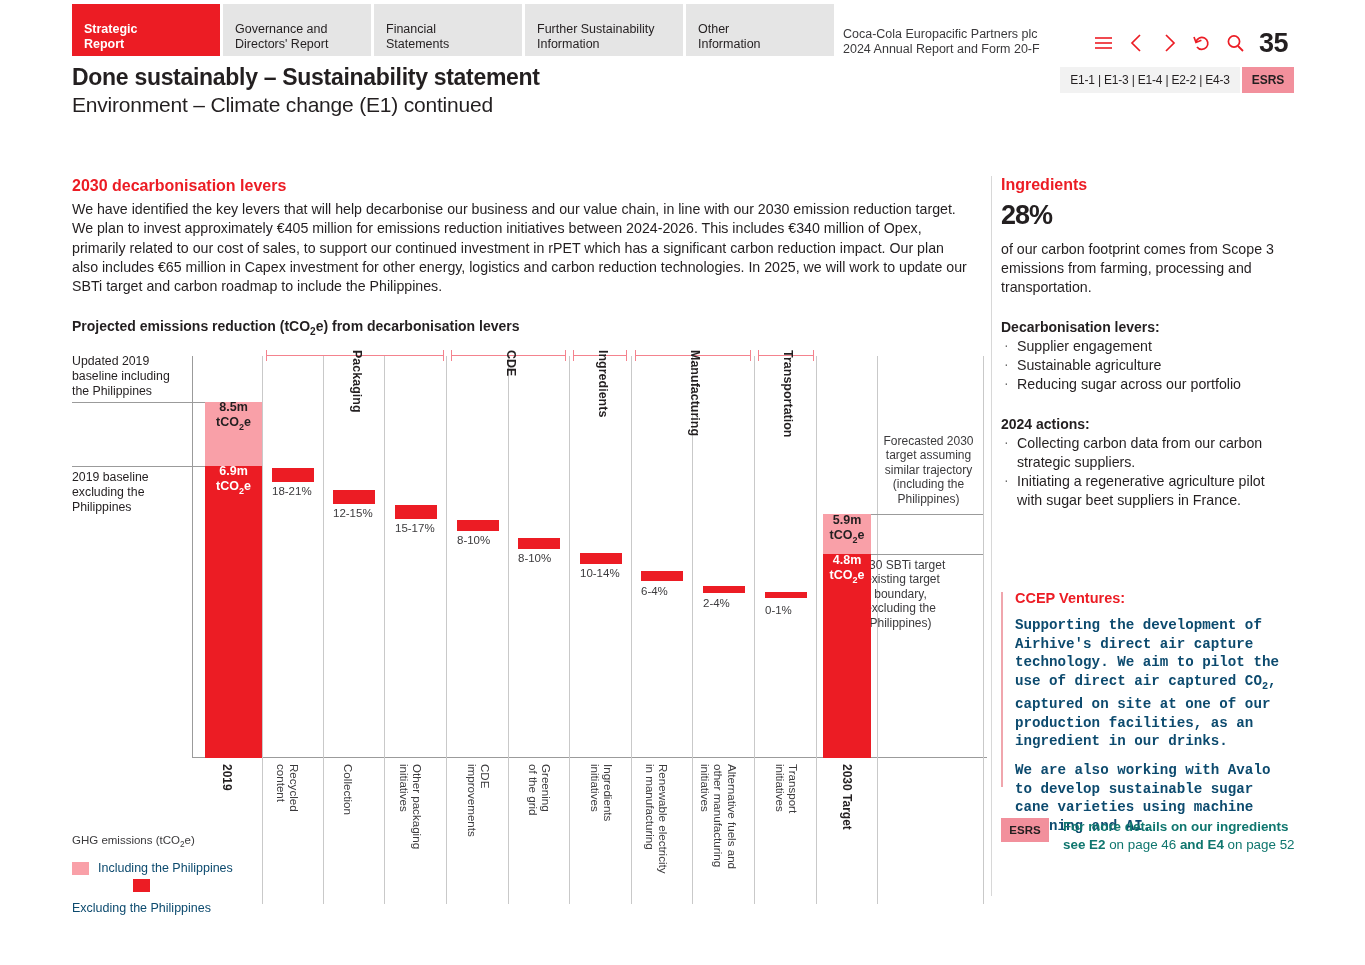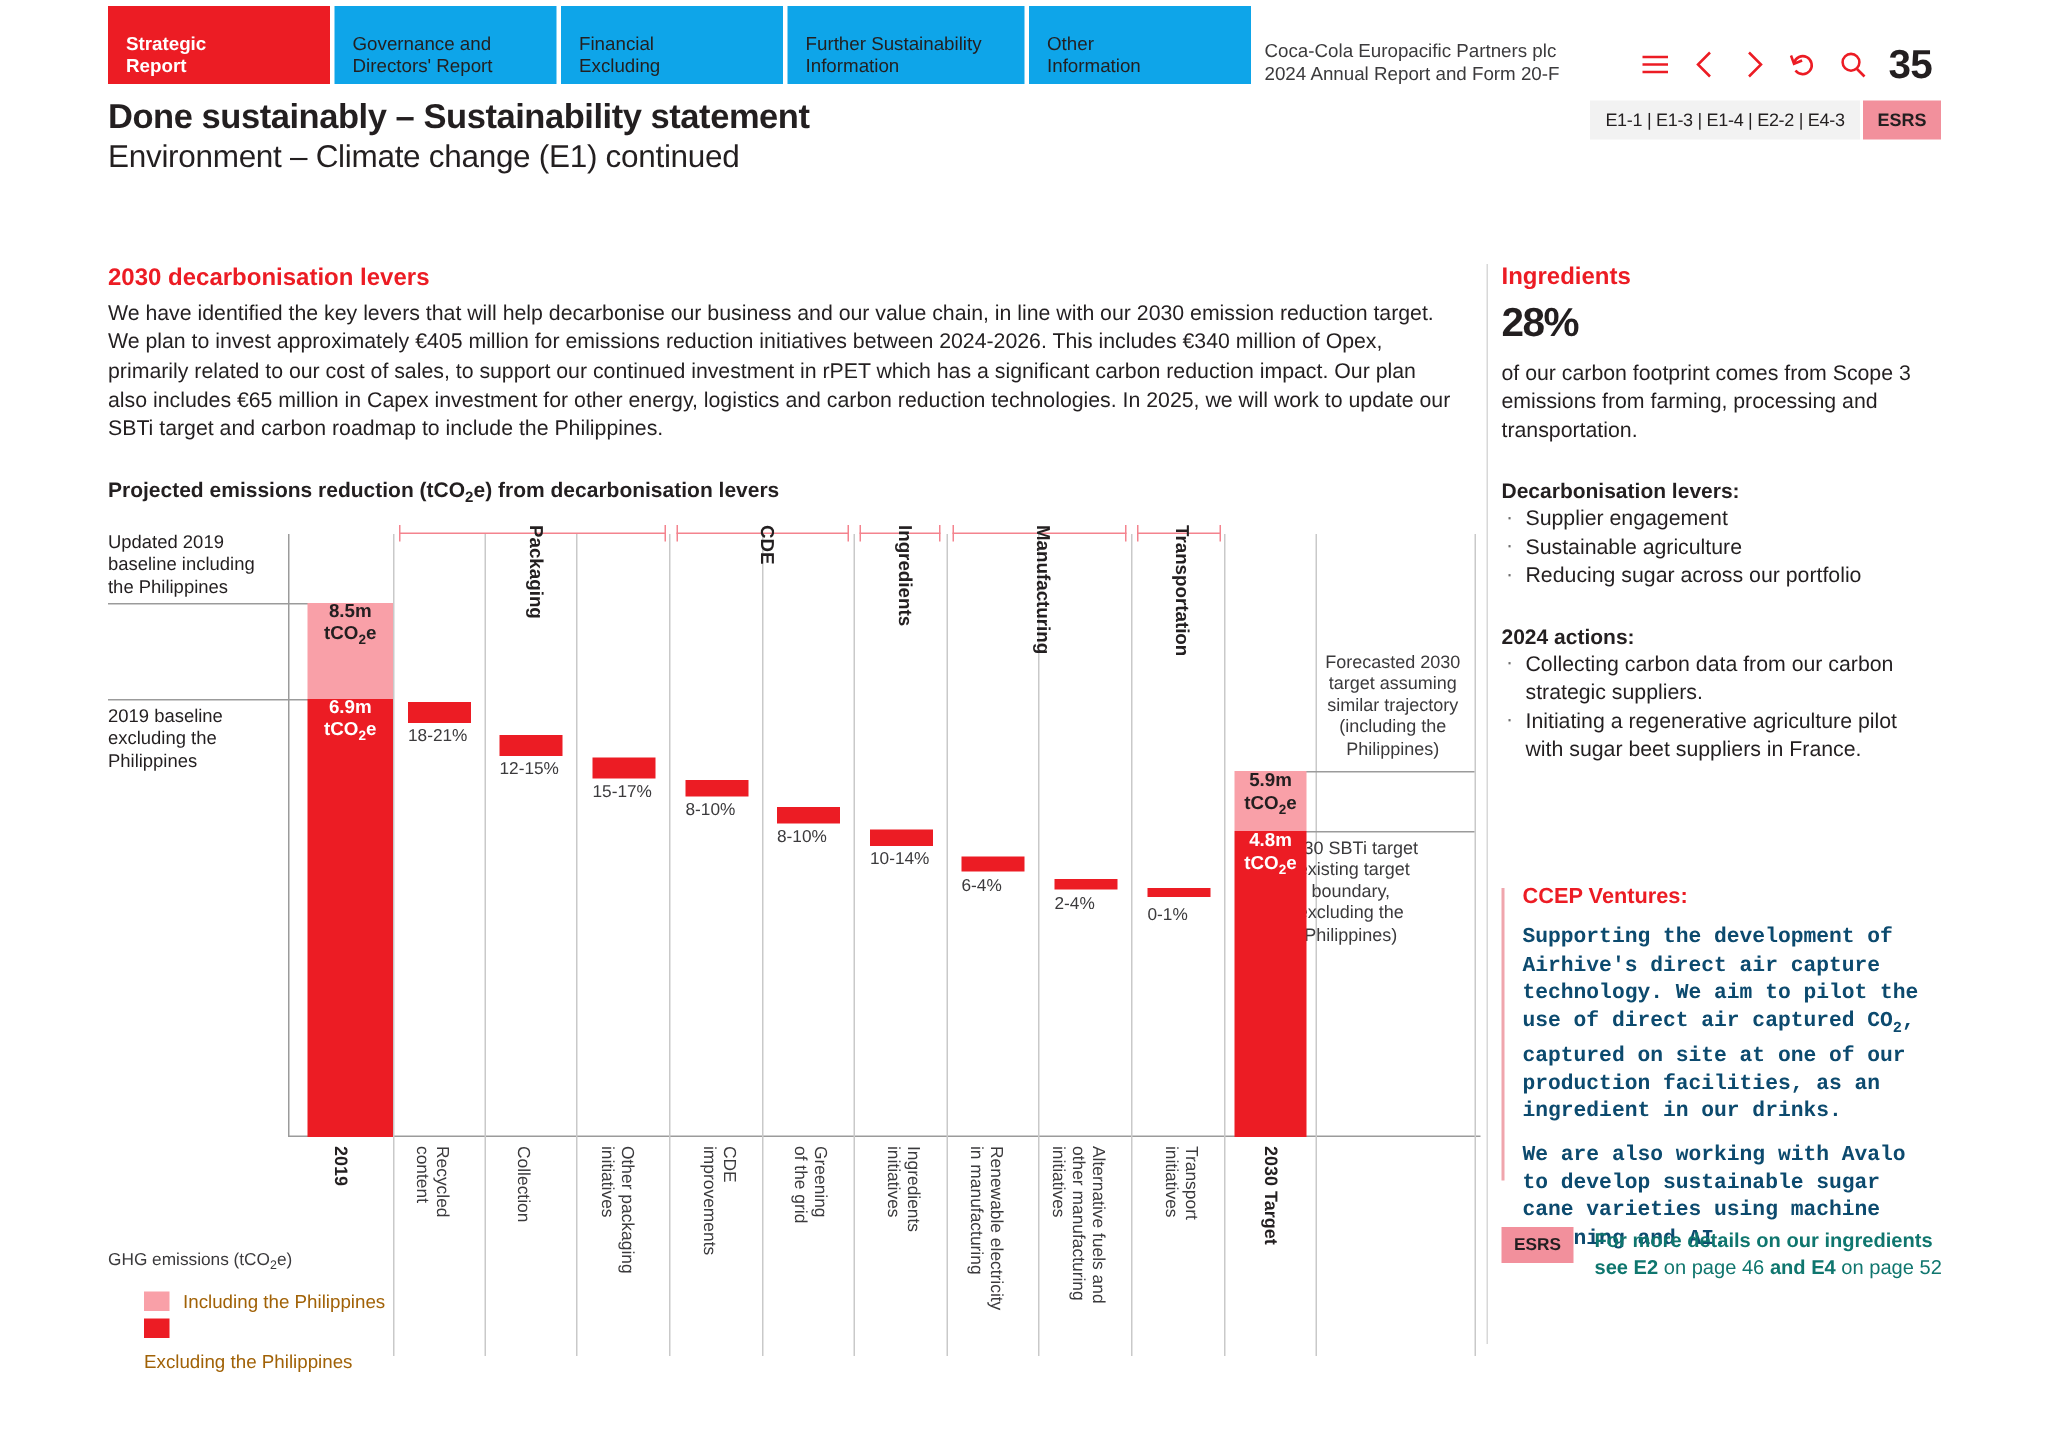--- a/index.html
+++ b/index.html
@@ -10,21 +10,21 @@
     font-family:"Liberation Sans", sans-serif;
     color:#231f20;
     position:relative;
     overflow:hidden;
   }
   .page { position:relative; width:1365px; height:965px; }
 
   
   .topnav { position:absolute; left:72px; top:4px; width:780px; height:52px; display:flex; gap:3px; }
   .tab {
-    background:#0ea5e9; color:#231f20;
+    background:#e5e5e5; color:#231f20;
     font-size:12.5px; line-height:15px;
     padding:18px 10px 0 12px;
     height:52px;
     font-family:"Liberation Sans", sans-serif;
   }
   .tab.active { background:#ec1c24; color:#ffffff; font-weight:bold; }
   .tab.t1 { width:148px; }
   .tab.t2 { width:148px; }
   .tab.t3 { width:148px; }
   .tab.t4 { width:158px; }
@@ -100,21 +100,21 @@
   .bracket .cap { position:absolute; top:0; width:1px; height:11px; background:#f4838e; }
 
   .xlabel {
     position:absolute; font-size:11.6px; line-height:13.2px; color:#3b3a3c;
     writing-mode:vertical-rl; text-orientation:mixed;
     white-space:pre-line;
   }
   .xlabel.bold { font-weight:bold; color:#231f20; font-size:12px; }
 
   .legend-cap { position:absolute; left:0px; top:488px; font-size:11.5px; color:#3b3a3c; }
-  .legend-row { position:absolute; left:0px; display:flex; align-items:flex-start; gap:9px; font-size:12.5px; color:#a16207;margin-left:24px; }
+  .legend-row { position:absolute; left:0px; display:flex; align-items:center; gap:9px; font-size:12.5px; color:#0c4a6e; }
   .sw { width:17px; height:13px; display:inline-block; }
 
   
   .rail { position:absolute; left:991px; top:176px; width:1px; height:720px; background:#d8d8d8; }
   .side { position:absolute; left:1001px; top:176px; width:290px; }
   .side-h { font-size:16px; font-weight:bold; color:#ec1c24; margin:0; }
   .big-stat { font-size:27px; font-weight:bold; color:#231f20; margin:6px 0 0 0; letter-spacing:-1px; }
   .side-p { font-size:14.2px; line-height:19px; color:#231f20; margin:9px 0 0 0; }
   .side-sub { font-size:14px; font-weight:bold; color:#231f20; margin:22px 0 0 0; }
   .side-ul { list-style:none; margin:2px 0 0 0; padding:0; }
@@ -136,21 +136,21 @@
 <body>
 
 <div class="page">
 
   <div class="topnav">
     <div class="tab t1 active"><span style="white-space:pre-line">Strategic
 Report</span></div>
     <div class="tab t2"><span style="white-space:pre-line">Governance and
 Directors' Report</span></div>
     <div class="tab t3"><span style="white-space:pre-line">Financial
-Excluding</span></div>
+Statements</span></div>
     <div class="tab t4"><span style="white-space:pre-line">Further Sustainability
 Information</span></div>
     <div class="tab t5"><span style="white-space:pre-line">Other
 Information</span></div>
   </div>
 
   <div class="pubinfo">Coca-Cola Europacific Partners plc
 2024 Annual Report and Form 20-F</div>
 
   <div class="navicons">

